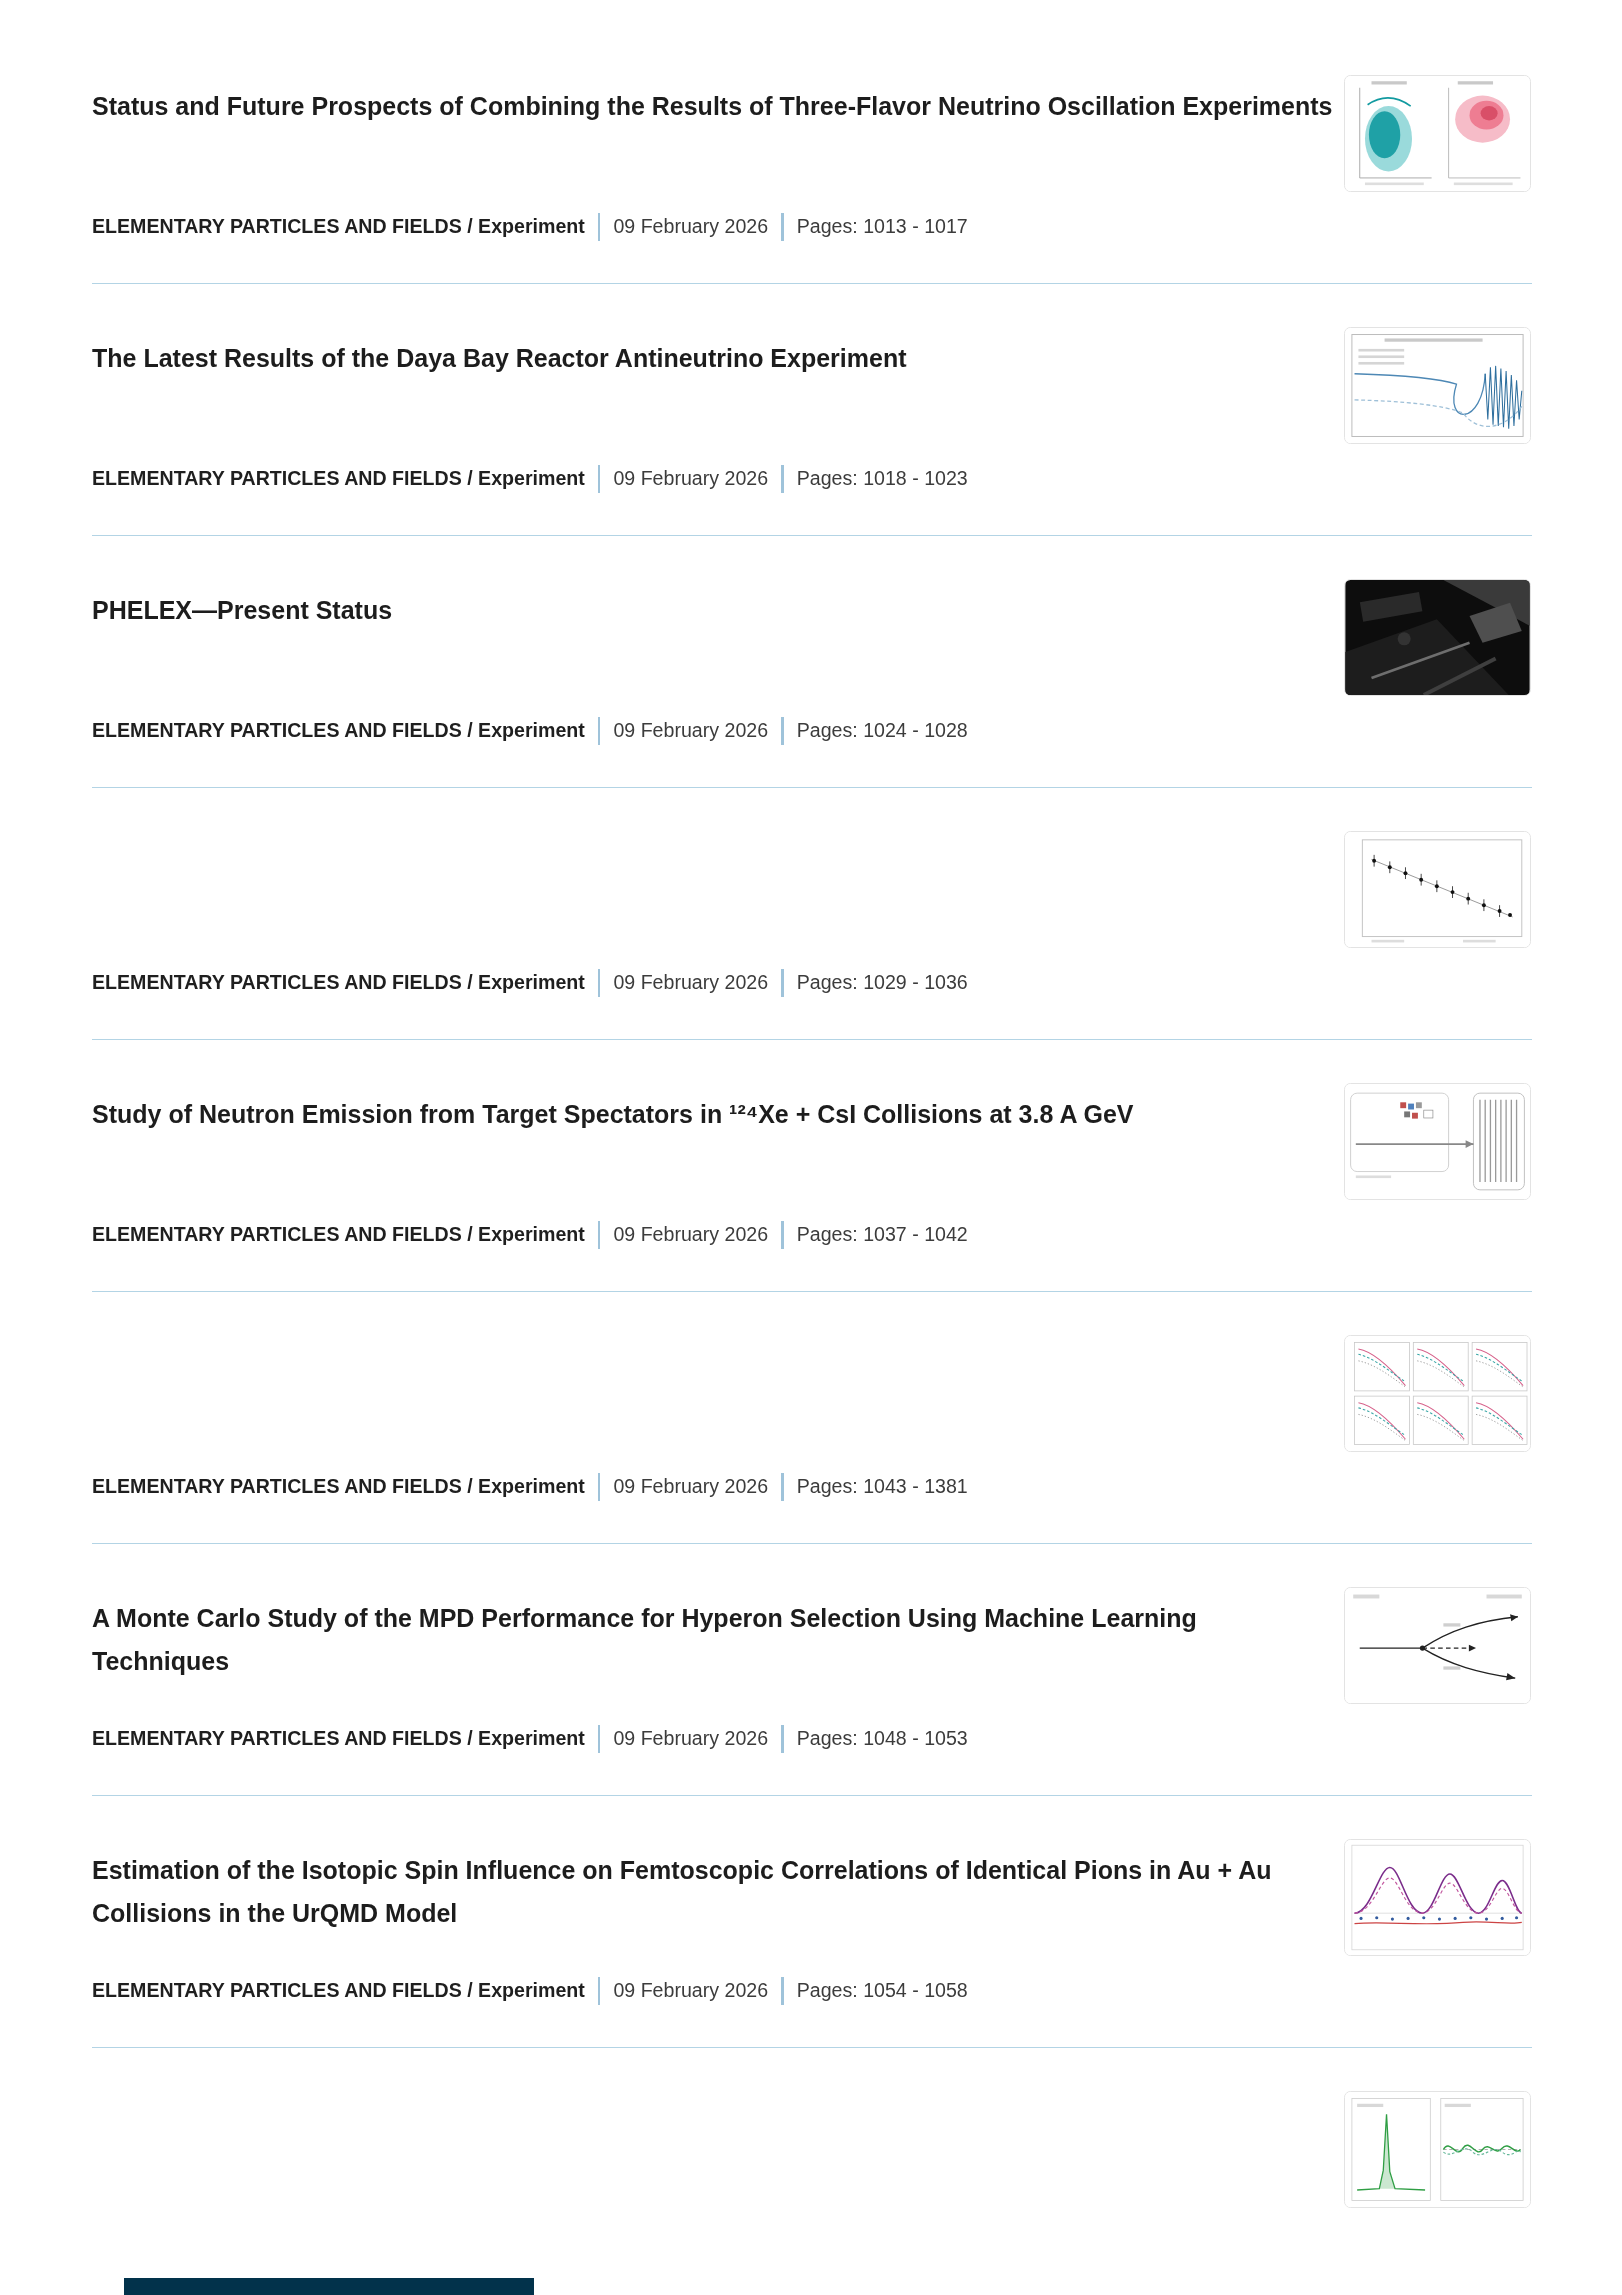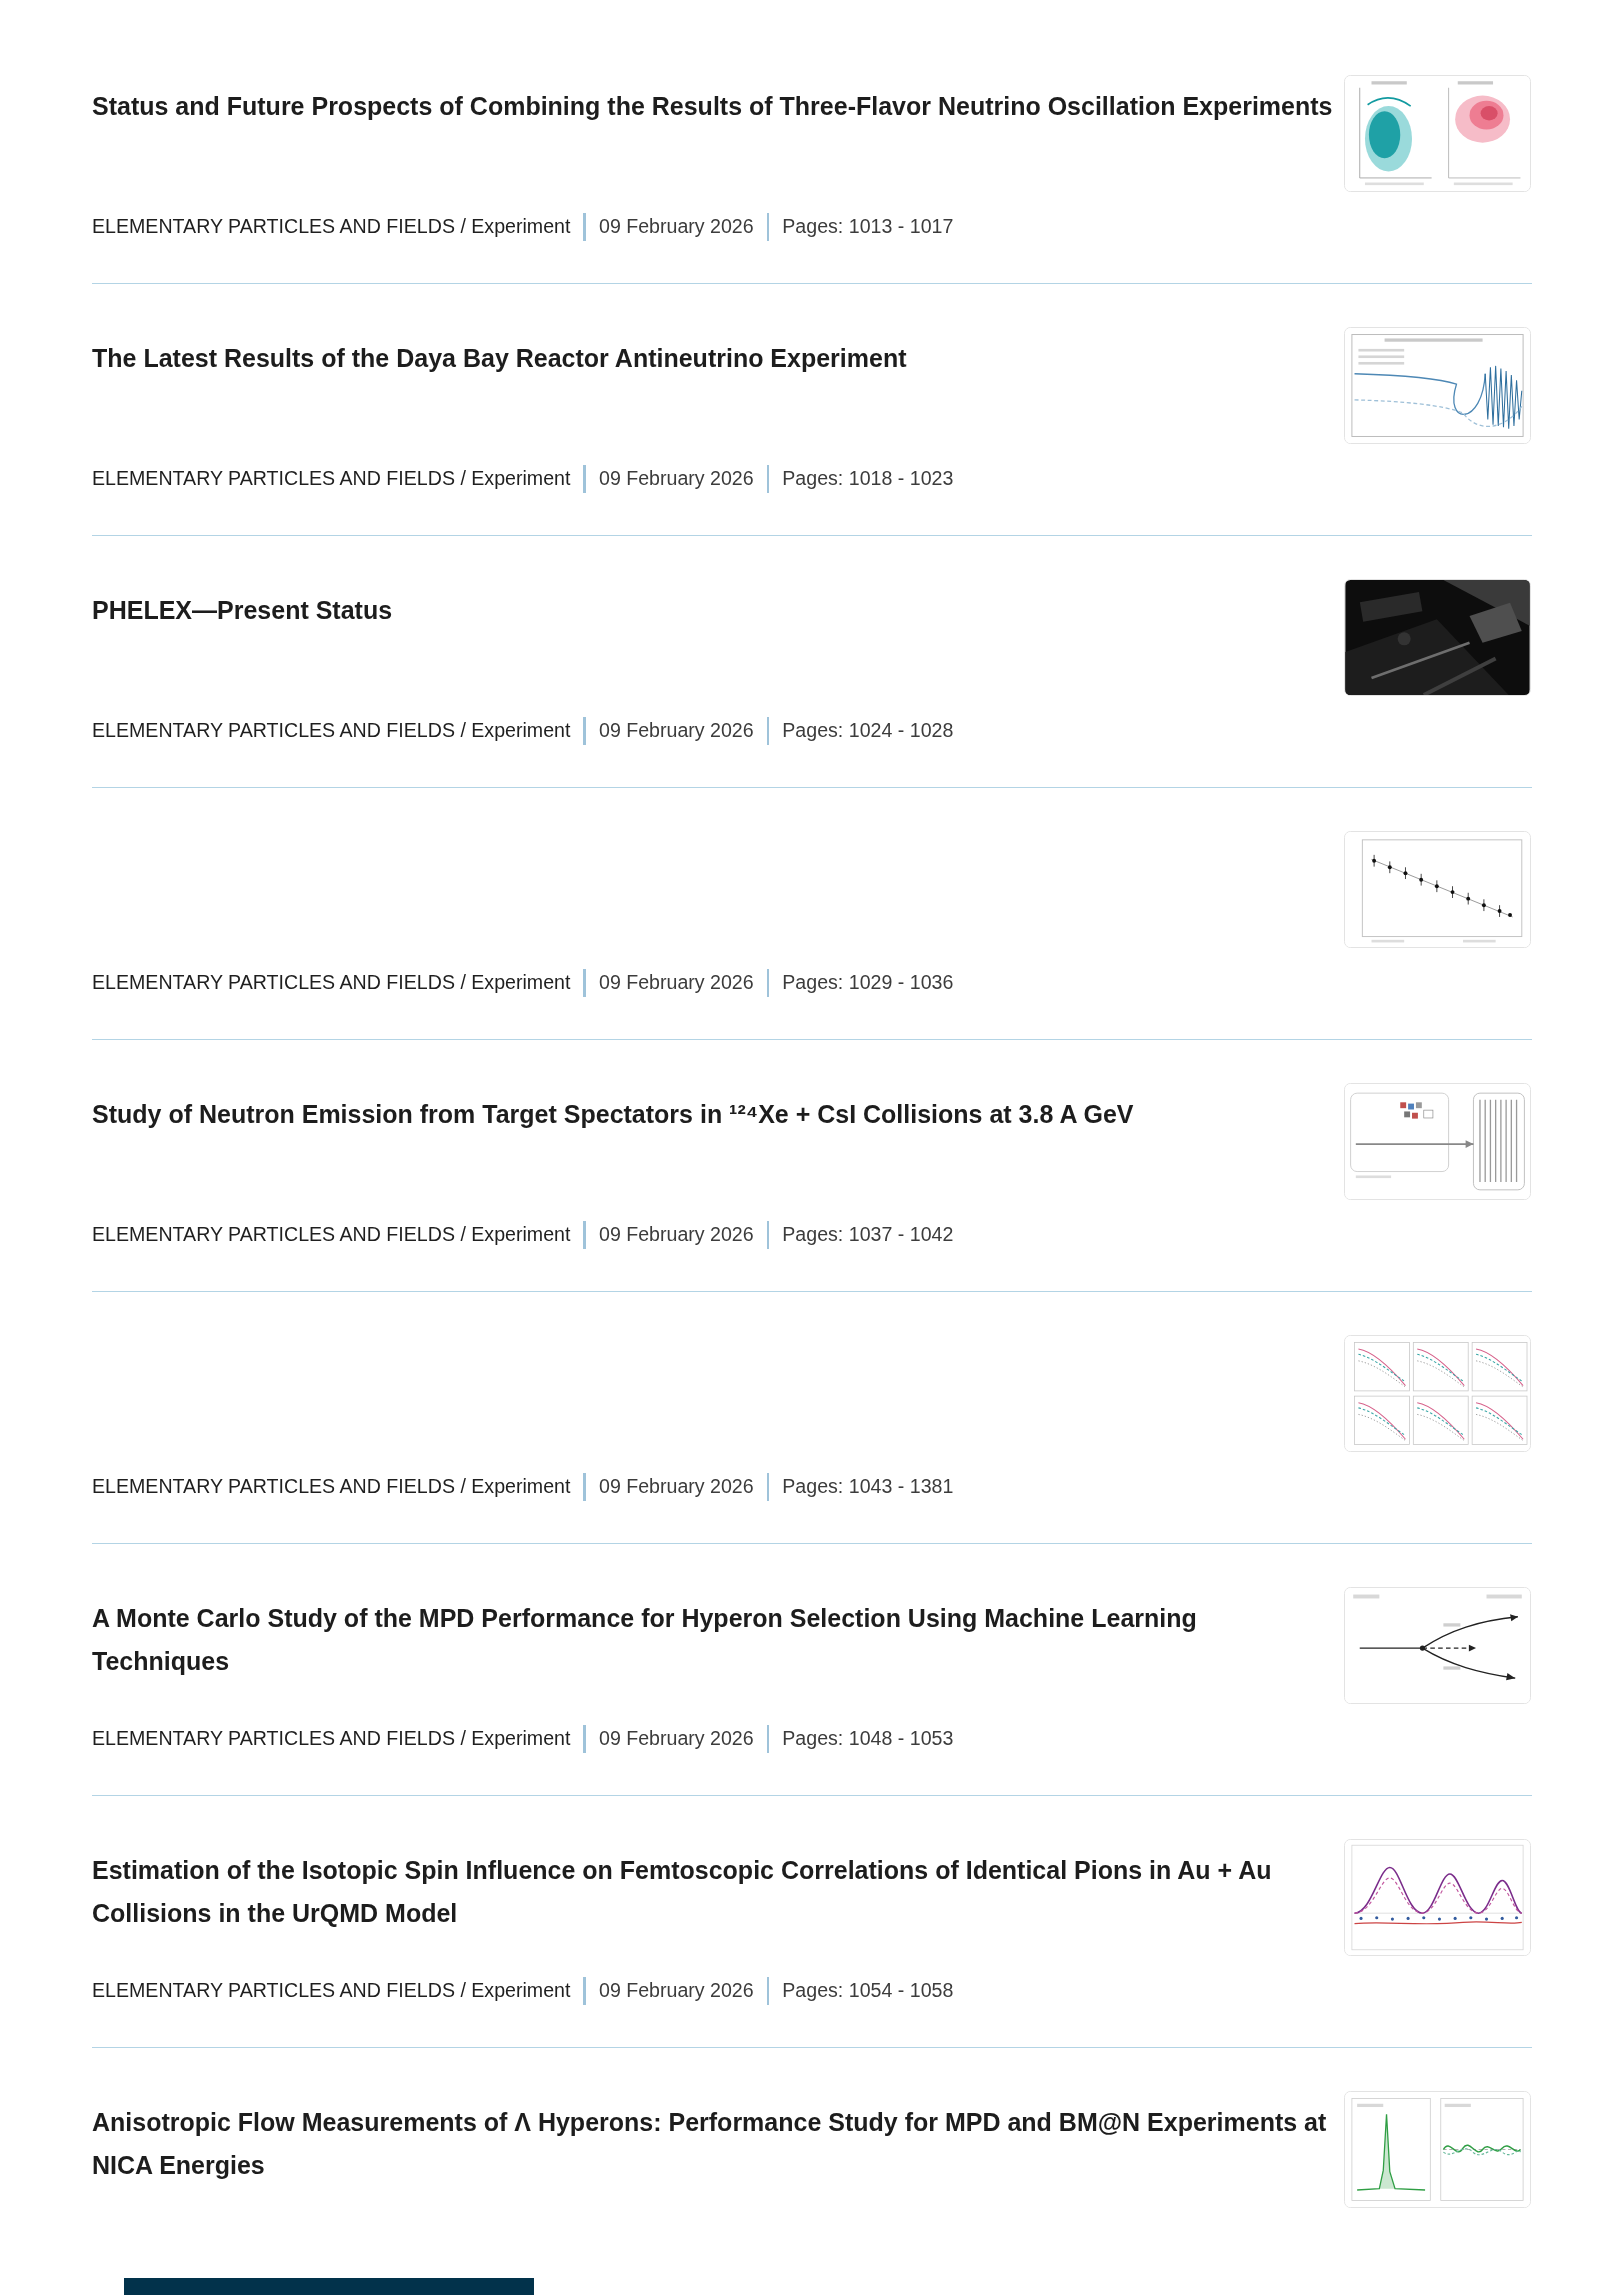--- a/index.html
+++ b/index.html
@@ -25,21 +25,21 @@
     text-decoration-thickness: 1.6px;
     text-underline-offset: 5.2px;
     cursor: pointer;
   }
   .meta {
     position: absolute; left: 0; top: 128px;
     display: flex; align-items: center; gap: 13px;
     font-size: 19.6px; color: var(--meta-text, #3c3c3c);
     white-space: nowrap;
   }
-  .category { font-weight: 400; color: var(--category-text, #1f1f1f); }
+  .category { font-weight: 700; color: var(--category-text, #1f1f1f); }
   .vbar { width: 2.6px; height: 27.5px; background: var(--meta-bar, #9fc3da); flex: 0 0 auto; }
   .pages span { display: inline; text-align: right; }
   .sep {
     position: absolute; left: 0; top: 198px;
     width: 1440px; height: 1.3px;
     background: var(--separator, #b3d4e5);
     border: none; margin: 0;
   }
   .thumb {
     position: absolute; right: 0; top: -10.5px;
@@ -312,21 +312,20 @@
             <circle cx="216" cy="121" r="2.4"></circle>
           <circle cx="240" cy="120" r="2.4"></circle>
             <circle cx="262" cy="119" r="2.4"></circle>
         </g>
       </svg>
     </a>
     <hr class="sep">
   </article>
 
   <article class="entry last">
-    <h3 class="title"><a>Anisotropic Flow Measurements of Λ Hyperons: Performance Study for MPD and BM@N Experiments at NICA Energies</a></h3>
     <a class="thumb" aria-label="flow-harmonics-plot">
       <svg viewBox="0 0 282 176">
         <rect width="282" height="176" fill="#ffffff"></rect>
         <rect x="10" y="10" width="120" height="156" fill="none" stroke="#cccccc" stroke-width="1.2"></rect>
         <path d="M52 148 L58 120 L63 34 L68 122 L76 148 Z" fill="#2f9e44" opacity="0.25"></path>
         <path d="M18 150 L52 148 L58 120 L63 34 L68 122 L76 148 L122 150" fill="none" stroke="#2f9e44" stroke-width="2"></path>
         <rect x="18" y="18" width="40" height="5" fill="#d8d8d8"></rect>
         <rect x="146" y="10" width="126" height="156" fill="none" stroke="#cccccc" stroke-width="1.2"></rect>
         <line x1="150" y1="88" x2="268" y2="88" stroke="#999999" stroke-width="1.2" stroke-dasharray="5 4"></line>
         <path d="M150 88 C160 70 170 104 180 86 C190 70 200 102 210 88 C220 74 230 100 240 86 C250 74 260 98 268 88" stroke="#2f9e44" fill="none" stroke-width="2.2"></path>

